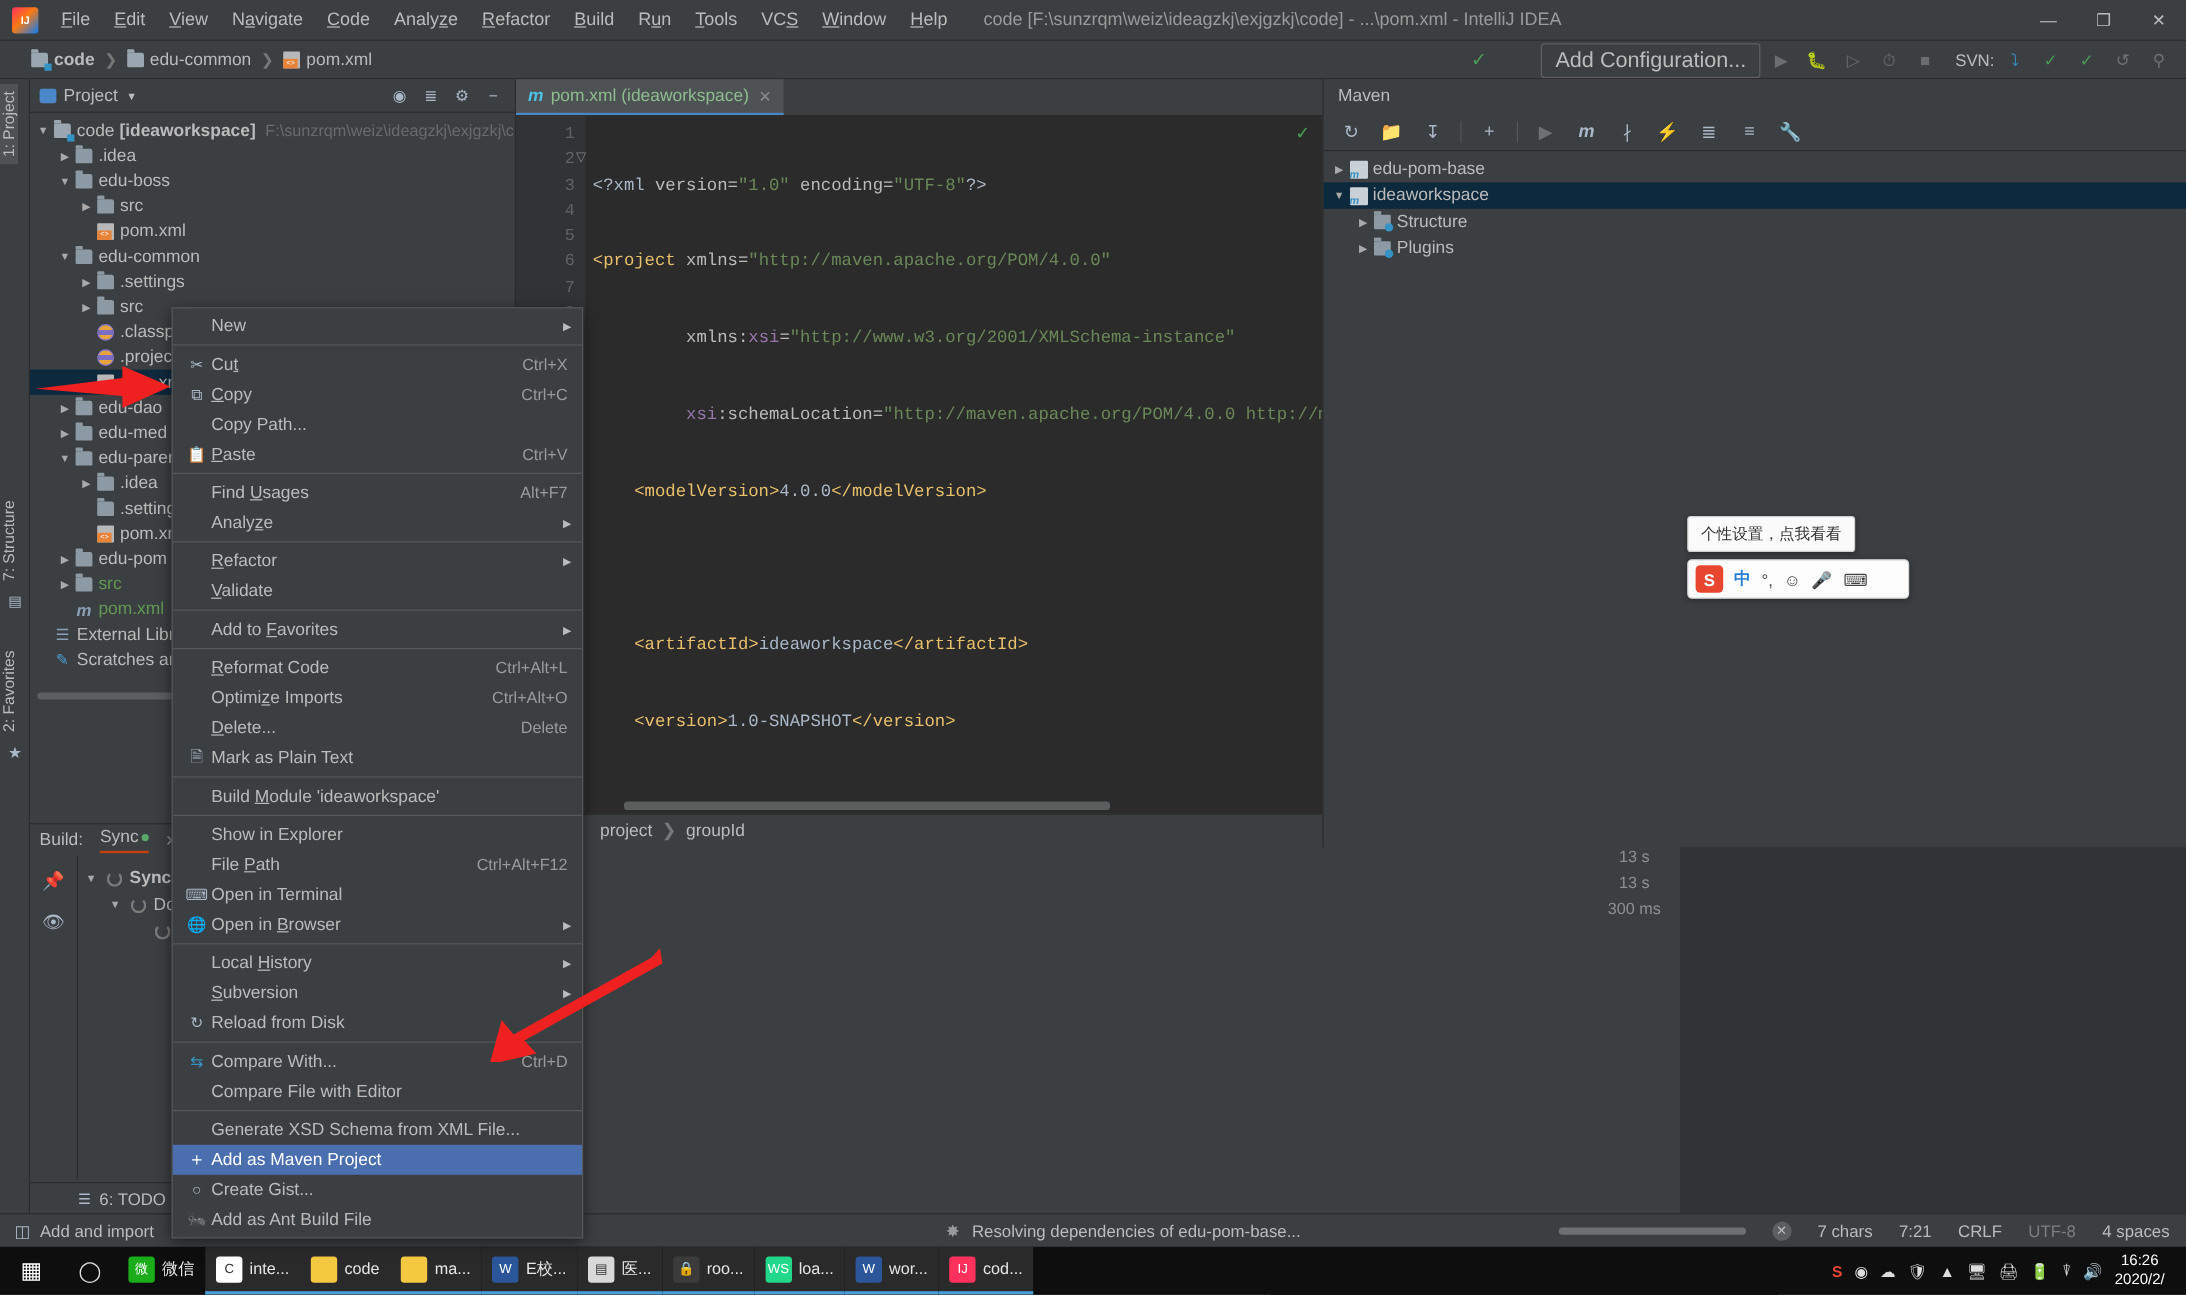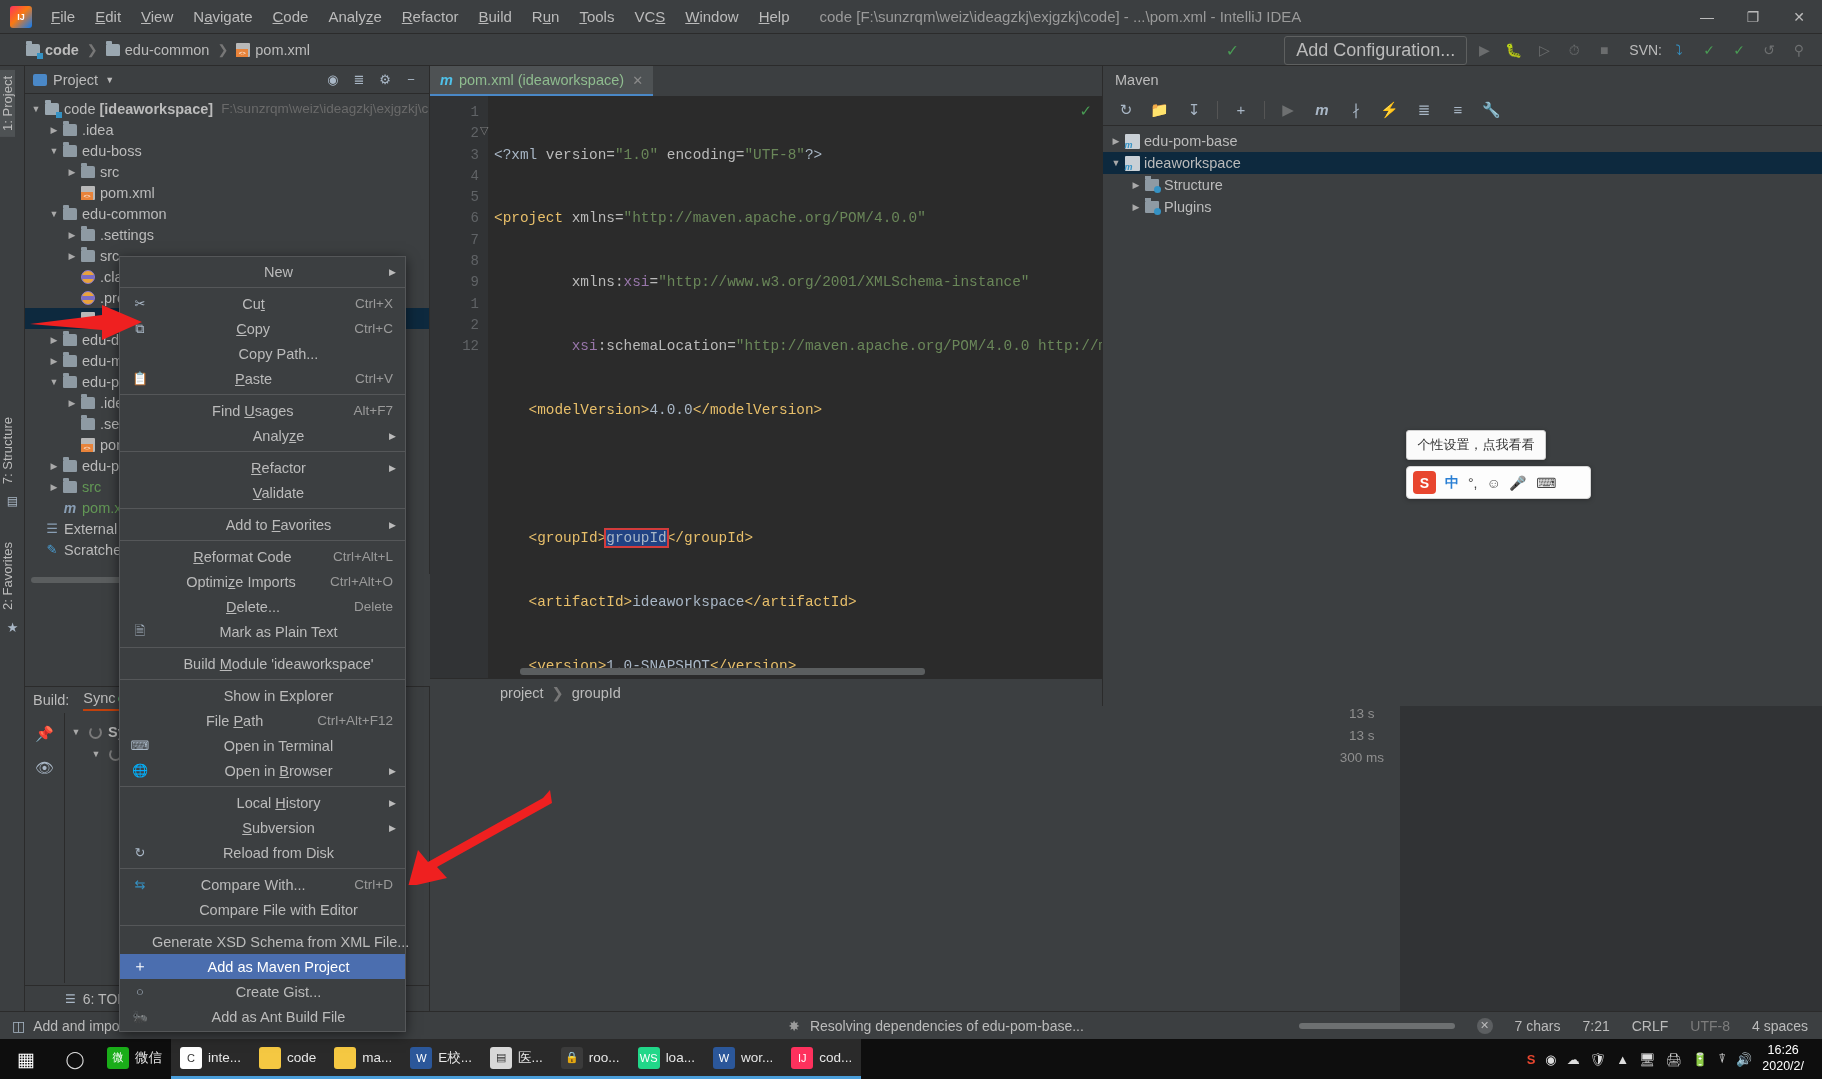--- a/index.html
+++ b/index.html
@@ -244,23 +244,23 @@
     color:#e6e6e6; font-size:13.5px; border-bottom:3px solid transparent; position:relative;
     max-width: 92px; overflow:hidden; white-space:nowrap;
   }
   .tb-item.active { background:#2a2a2a; border-bottom-color:#4a9eda; }
   .tb-icon { width:22px;height:22px;border-radius:3px;flex:none;display:flex;align-items:center;justify-content:center;font-size:11px;color:#fff;}
   .tray { margin-left:auto; display:flex; align-items:center; gap:10px; padding-right:10px; color:#ddd; font-size:13px;}
   .clock { color:#fff; font-size:12.5px; line-height:1.25; text-align:center; padding-right:8px;}
 
   
   .ctxmenu {
-    position: absolute; left: 119px; top: 256px; width: 287px;
+    position: absolute; left: 143px; top: 256px; width: 343px;
     background: #3c3f41; border: 1px solid #555759; box-shadow: 0 3px 12px rgba(0,0,0,.55);
-    z-index: 60; padding: 2px 0; text-align: center;
+    z-index: 60; padding: 2px 0;
   }
   .cmi {
     height: 25px; display:flex; align-items:center; font-size:14.5px; color:#bbbbbb;
     padding-left: 8px; position: relative;
   }
   .cmi.sel { background:#4b6eaf; color:#ffffff; }
   .cmi .ci { width: 24px; display:flex; align-items:center; justify-content:center; color:#a9b7c6; font-size:13px; flex:none;}
   .cmi .lab { flex:1; white-space:nowrap; }
   .cmi .lab u { text-decoration: underline; }
   .cmi .acc { color:#9a9a9a; font-size:13.5px; padding-right: 12px; }
@@ -569,21 +569,20 @@
           <div class="gline">12</div>
         </div>
       <div class="fold-mark" style="top:28px;">▽</div>
       <div class="codelines">
         <div class="cl"><span class="txt">&lt;?xml </span><span class="attr">version=</span><span class="str">"1.0"</span><span class="attr"> encoding=</span><span class="str">"UTF-8"</span><span class="txt">?&gt;</span></div>
         <div class="cl"><span class="tag">&lt;project </span><span class="attr">xmlns=</span><span class="str">"http://maven.apache.org/POM/4.0.0"</span></div>
         <div class="cl">         <span class="attr">xmlns:</span><span class="attrn">xsi</span><span class="attr">=</span><span class="str">"http://www.w3.org/2001/XMLSchema-instance"</span></div>
         <div class="cl">         <span class="attrn">xsi</span><span class="attr">:schemaLocation=</span><span class="str">"http://maven.apache.org/POM/4.0.0 http://maven.ap</span></div>
         <div class="cl">    <span class="tag">&lt;modelVersion&gt;</span><span class="txt">4.0.0</span><span class="tag">&lt;/modelVersion&gt;</span></div>
         <div class="cl"> </div>
-        <div class="cl">    <span class="hl"><span class="tag">&lt;groupId&gt;</span><span class="sel-box">groupId</span><span class="tag">&lt;/groupId&gt;</span></span></div>
         <div class="cl">    <span class="tag">&lt;artifactId&gt;</span><span class="txt">ideaworkspace</span><span class="tag">&lt;/artifactId&gt;</span></div>
         <div class="cl">    <span class="tag">&lt;version&gt;</span><span class="txt">1.0-SNAPSHOT</span><span class="tag">&lt;/version&gt;</span></div>
         
         
         
       </div>
       <div class="err-check">✓</div>
       <div class="code-hscroll">
           <div class="thumb"></div>
         </div>

